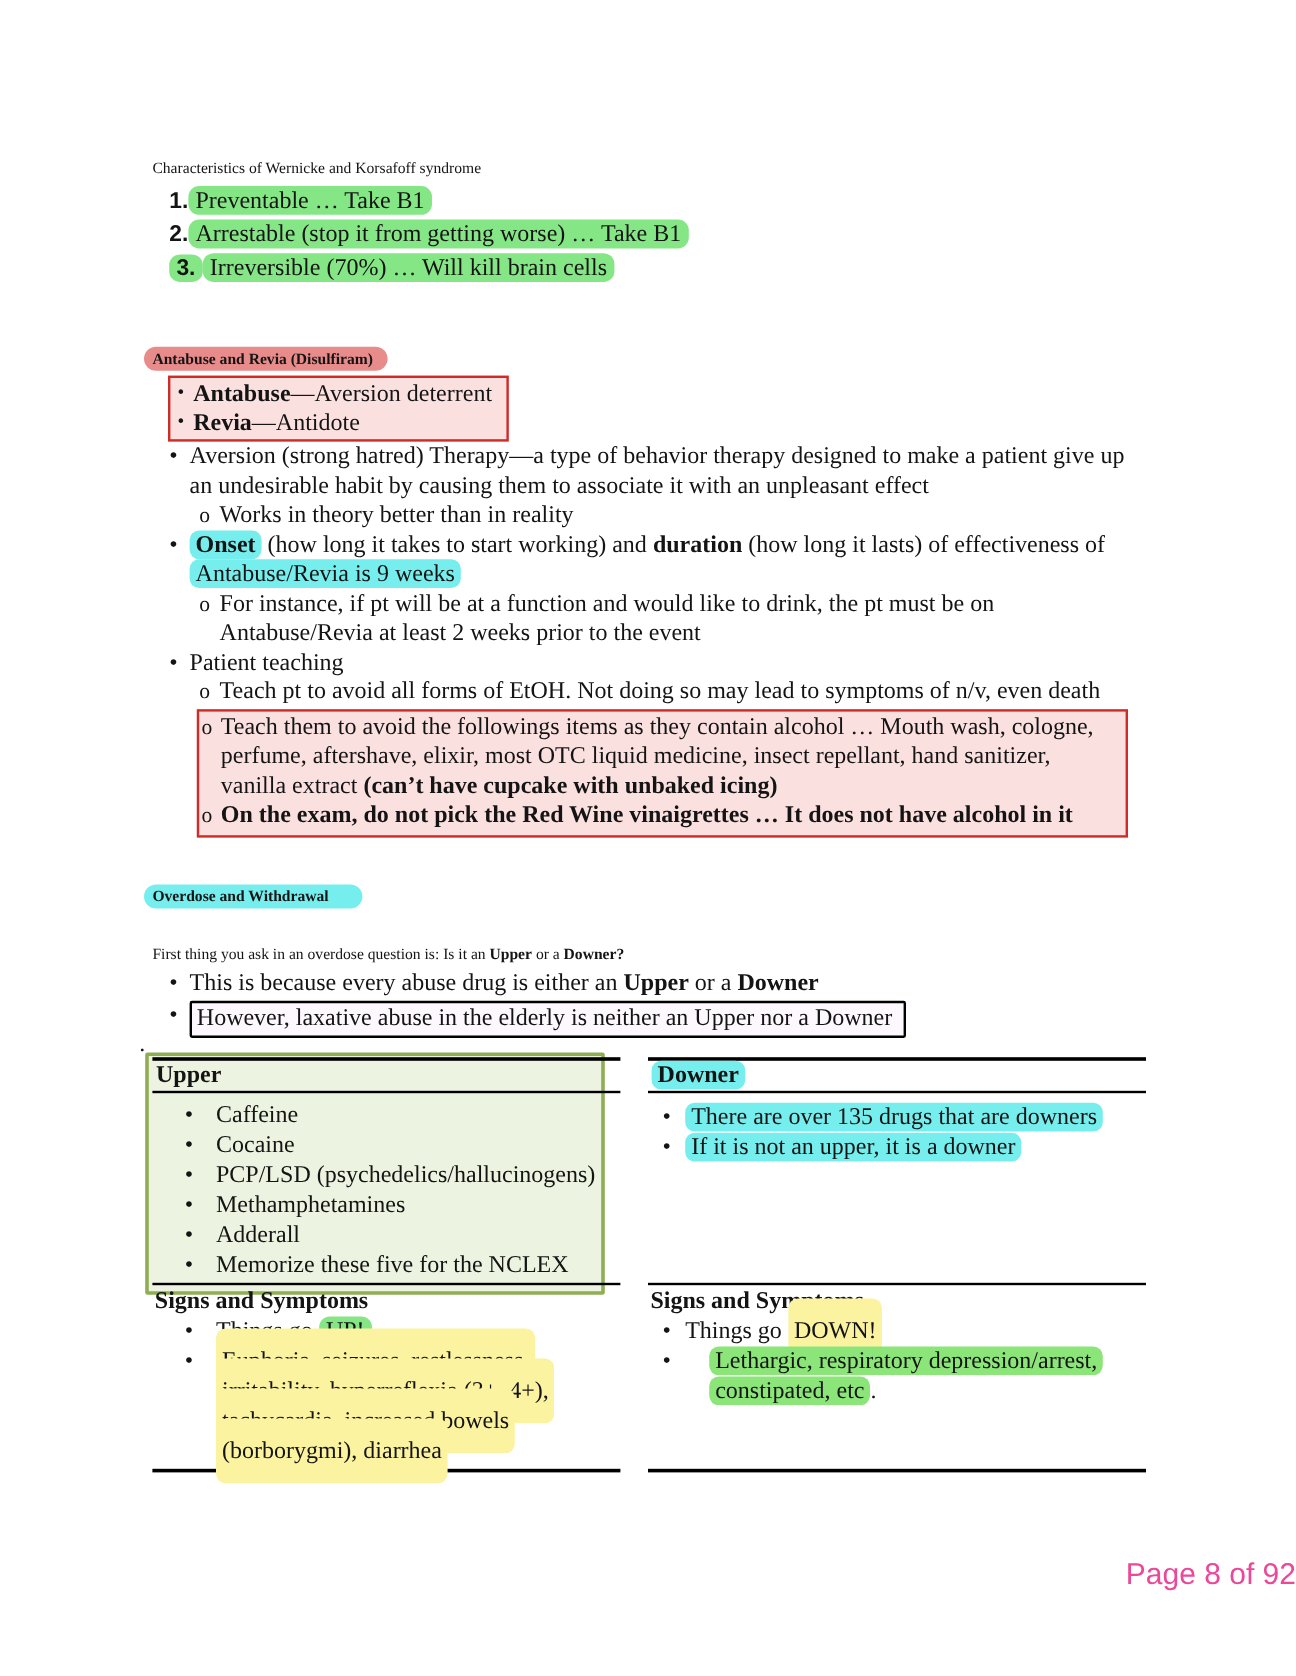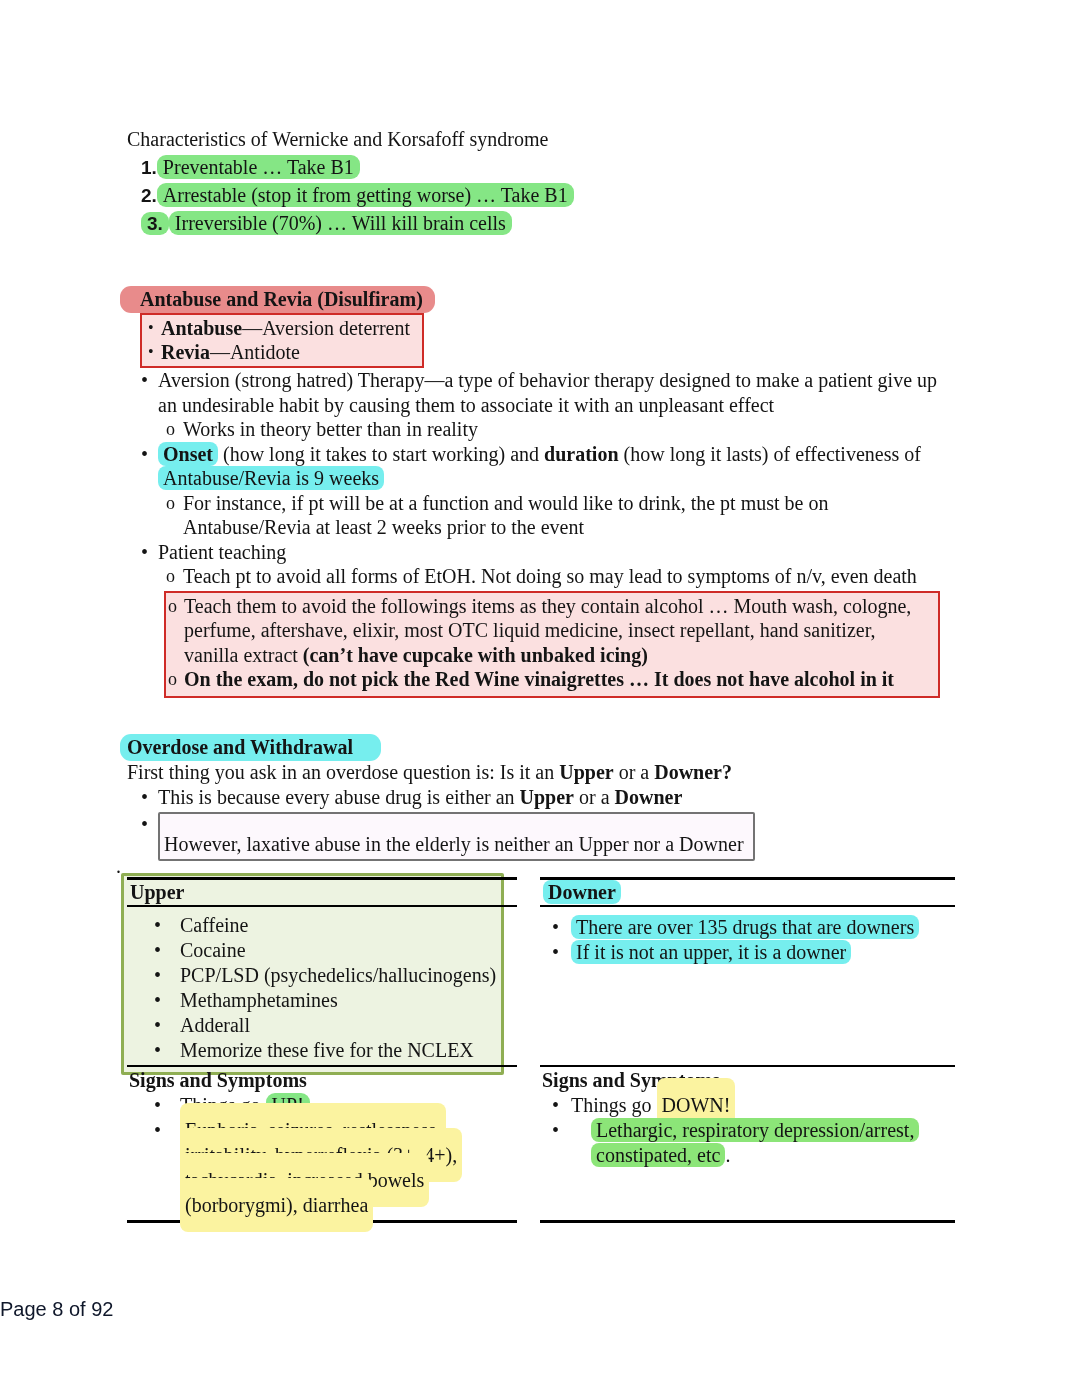--- a/index.html
+++ b/index.html
@@ -1,33 +1,33 @@
 <!DOCTYPE html>
 <html><head>
 <meta charset="utf-8">
 <style>
   html,body{margin:0;padding:0;background:#e8e8e8;}
   .page{position:relative;width:1080px;height:1397px;background:#ffffff;margin:0 auto;
         font-family:"Liberation Serif","DejaVu Serif",serif;font-size:20px;color:#141414;
         overflow:hidden;-webkit-font-smoothing:antialiased;}
   .content{position:absolute;left:127px;top:0;width:828px;}
-  p,h2,h3{margin:0;padding:0;font-size:20px;font-weight:normal;}
+  p,h2,h3{margin:0;padding:0;font-size:13px;font-weight:normal;}
 
   
   .b{font-weight:bold;}
   .mk{font-weight:bold;font-family:"Liberation Sans","DejaVu Sans",sans-serif;font-size:19px;}
   .hl-green{background:#85e685;border-radius:9px;padding:1px 6px;
             box-decoration-break:clone;-webkit-box-decoration-break:clone;}
   .hl-cyan{background:#76eeee;border-radius:8px;padding:1px 5px;
             box-decoration-break:clone;-webkit-box-decoration-break:clone;}
   .hl-yellow{background:#fbf3a0;border-radius:8px;padding:16px 5px;
             box-decoration-break:clone;-webkit-box-decoration-break:clone;}
   .hl-green2{background:#8ce578;border-radius:8px;padding:1px 5px;
             box-decoration-break:clone;margin-left:20px;-webkit-box-decoration-break:clone;}
-  .hl-coral{background:#e88b8b;border-radius:11px;padding:2px 12px 3px 20px;margin-left:-7px;}
+  .hl-coral{background:#e88b8b;border-radius:11px;padding:2px 12px 3px 7px;margin-left:-7px;}
 
   
   .t{margin-top:127px;line-height:25px;}
   .nrow{line-height:25px;margin:3px 0 0 14px;}
   .h2c{margin-top:50px;line-height:26px;font-weight:bold;}
   .h2cy{margin-top:36px;line-height:26px;font-weight:bold;}
   .h2cy .hl-cyan{border-radius:11px;padding:2px 28px 3px 7px;margin-left:-7px;}
 
   .b1{display:flex;line-height:24.5px;}
   .b1 .m{flex:0 0 17px;margin-left:14px;}
@@ -37,45 +37,45 @@
 
   .redbox1{margin-top:1px;margin-left:13px;width:fit-content;max-width:700px;
            border:2px solid #cf2b27;background:#fbe0e0;padding:1px 12px 2px 0;}
   .redbox1 .b1{line-height:24px;}
   .redbox1 .b1 .m{flex:0 0 13px;margin-left:6px;font-size:16px;}
   .redbox2{margin-top:2px;margin-left:37px;width:776px;box-sizing:border-box;
            border:2px solid #cf2b27;background:#fbe0e0;padding:1px 8px 4px 0;}
   .redbox2 .b2{line-height:24.5px;}
   .redbox2 .b2 .m{flex:0 0 16px;margin-left:2px;font-size:18px;}
 
-  .p-first{line-height:25px;}
+  .p-first{margin-top:22px;line-height:25px;}
   .purplerow{margin-top:3px;}
-  .purplebox{display:inline-block;border:2px solid #737373;background:#fdf8fd;
-             border-radius:2px;padding:18px 9px 2px 4px;line-height:25px;}
+  .purplebox{display:inline-block;border:2px solid #000000;background:#fdf8fd;
+             border-radius:2px;padding:0 9px 2px 4px;line-height:25px;}
   .stray{display:block;height:16px;line-height:10px;margin-left:-11px;font-size:20px;}
 
   
   .tablewrap{position:relative;margin-top:0;}
   .green-overlay{position:absolute;top:-4px;left:-6px;width:377px;height:196px;
                  border:3px solid #8fae53;background:#edf3e1;border-radius:2px;z-index:0;}
   .tgrid{position:relative;display:grid;grid-template-columns:390px 415px;column-gap:23px;}
   .cell{position:relative;z-index:1;}
   .th{border-top:3px solid #000;border-bottom:2px solid #000;line-height:25px;
       font-weight:bold;padding-left:3px;}
   .lb{height:158px;box-sizing:border-box;padding-top:6px;}
   .rb{padding-top:8px;}
   .tss{border-top:2px solid #000;border-bottom:3px solid #000;padding:1px 0 2px;}
   .tssh{font-weight:bold;line-height:25px;padding-left:2px;}
   .ti{display:flex;line-height:25px;}
   .ti .m{flex:0 0 26px;margin-left:27px;}
   .tir{display:flex;line-height:25px;}
   .tir .m{flex:0 0 19px;margin-left:12px;}
 
-  .footer{position:absolute;top:1298px;left:0;width:1080px;text-align:left;
-          font-family:"Liberation Sans","DejaVu Sans",sans-serif;font-size:20px;color:#0f172a;}
+  .footer{position:absolute;top:1298px;left:0;width:1080px;text-align:right;
+          font-family:"Liberation Sans","DejaVu Sans",sans-serif;font-size:25px;color:#ec4899;}
 </style>
 </head>
 <body>
 
 <div class="page">
   <div class="content">
 
     <p class="t">Characteristics of Wernicke and Korsafoff syndrome</p>
 
     <div>

